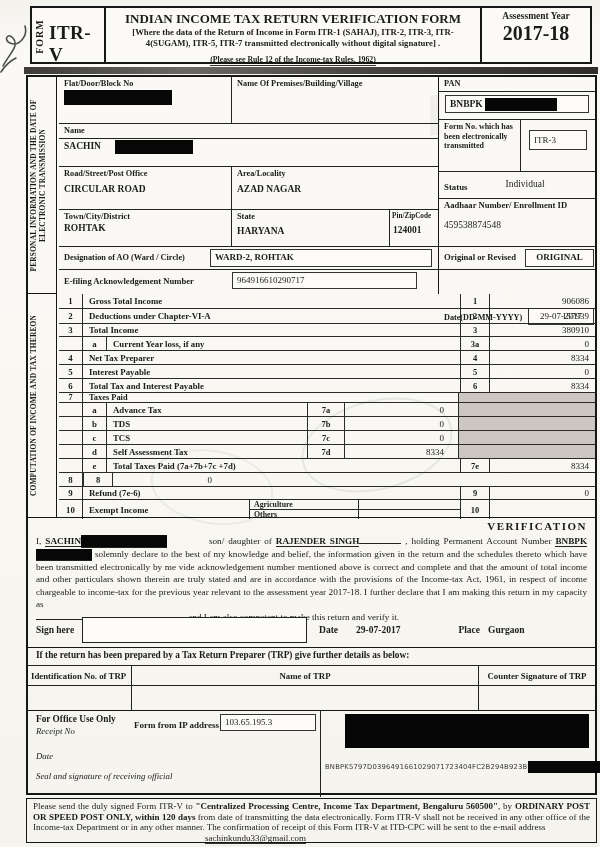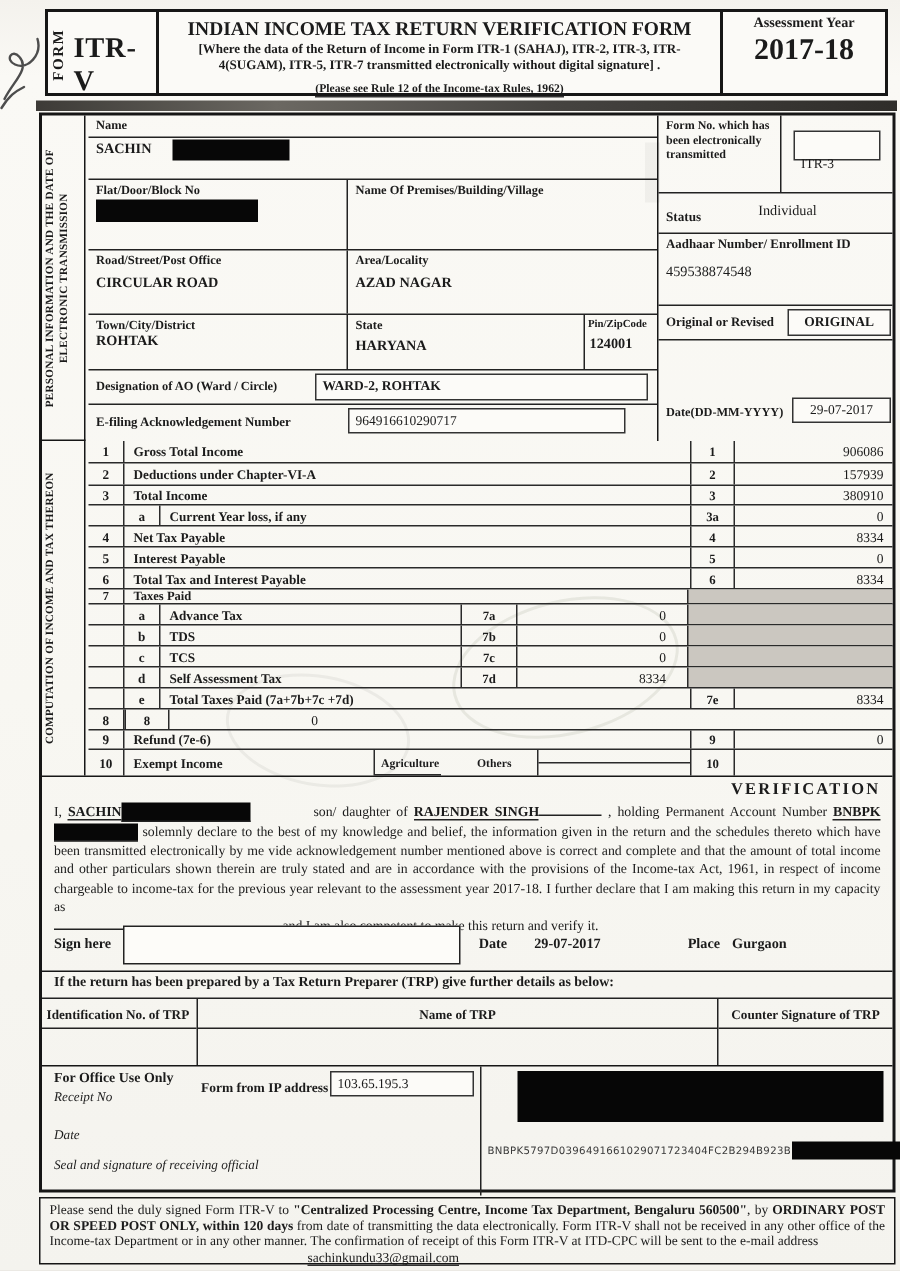--- a/index.html
+++ b/index.html
@@ -142,33 +142,33 @@
       <div class="vlab vlab1">
         <div class="rot">PERSONAL INFORMATION AND THE DATE OF ELECTRONIC TRANSMISSION</div>
       </div>
       <div class="vlab vlab2">
         <div class="rot">COMPUTATION OF INCOME AND TAX THEREON</div>
       </div>
     </div>
 
     <div class="pi">
       <div class="pi-left">
-        <div class="prow" style="height:43px;display:block;">
-          <div class="lbl" style="border-bottom:1px solid #222;padding-bottom:2px;">Name</div>
-          <div class="val"><span>SACHIN</span><span class="redact" style="width:78px;height:14px;margin-left:14px;"></span></div>
-        </div>
         <div class="prow" style="height:47px;">
           <div class="cellA">
             <div class="lbl">Flat/Door/Block No</div>
             <div class="val"><span class="redact" style="width:108px;height:15px;"></span></div>
           </div>
           <div class="cellFlex">
             <div class="lbl">Name Of Premises/Building/Village</div>
           </div>
         </div>
+        <div class="prow" style="height:43px;display:block;">
+          <div class="lbl" style="border-bottom:1px solid #222;padding-bottom:2px;">Name</div>
+          <div class="val"><span>SACHIN</span><span class="redact" style="width:78px;height:14px;margin-left:14px;"></span></div>
+        </div>
         <div class="prow" style="height:43px;">
           <div class="cellA">
             <div class="lbl">Road/Street/Post Office</div>
             <div class="val" style="margin-top:4px;">CIRCULAR ROAD</div>
           </div>
           <div class="cellFlex">
             <div class="lbl">Area/Locality</div>
             <div class="val" style="margin-top:4px;">AZAD NAGAR</div>
           </div>
         </div>
@@ -190,26 +190,32 @@
           <span class="lbl" style="padding-top:0;">Designation of AO (Ward / Circle)</span>
           <span class="inbox" style="position:absolute;left:151px;top:2px;width:222px;height:18px;">WARD-2, ROHTAK</span>
         </div>
         <div class="prow" style="height:23px;align-items:center;border-bottom:none;">
           <span class="lbl" style="padding-top:0;font-size:8.6px;">E-filing Acknowledgement Number</span>
           <span class="inbox" style="position:absolute;left:173px;top:2px;width:185px;height:17px;font-weight:normal;">964916610290717</span>
         </div>
       </div>
 
       <div class="pi-right">
+        <div class="prow" style="height:43px;display:block;">
+          <div class="lbl" style="border-bottom:1px solid #222;padding-bottom:2px;">PAN</div>
+          <div style="margin:3px 6px 0;border:1.2px solid #333;height:18px;padding:2px 4px 0;box-sizing:border-box;font-size:9.5px;font-weight:bold;background:#fcfbf8;">
+            <span>BNBPK</span><span class="redact" style="width:72px;height:13px;margin-left:2px;"></span>
+          </div>
+        </div>
         <div class="prow" style="height:52px;">
           <div style="width:82px;border-right:1px solid #222;box-sizing:border-box;">
             <div class="lbl" style="font-size:8px;line-height:9.6px;">Form No. which has been electronically transmitted</div>
           </div>
           <div class="cellFlex" style="position:relative;">
-            <span class="inbox" style="position:absolute;left:8px;top:10px;width:58px;height:20px;padding-top:16px;font-weight:normal;">ITR-3</span>
+            <span class="inbox" style="position:absolute;left:8px;top:10px;width:58px;height:20px;padding-top:4px;font-weight:normal;">ITR-3</span>
           </div>
         </div>
         <div class="prow" style="height:27px;align-items:center;">
           <span class="lbl" style="padding-top:6px;font-size:8.8px;">Status</span>
           <span class="val" style="margin-left:28px;font-weight:normal;font-size:9.5px;margin-top:-4px;">Individual</span>
         </div>
         <div class="prow" style="height:48px;display:block;">
           <div class="lbl" style="font-size:8.6px;">Aadhaar Number/ Enrollment ID</div>
           <div class="val" style="margin-top:8px;font-weight:normal;">459538874548</div>
         </div>
@@ -245,21 +251,21 @@
       </div>
       <div class="crow" style="height:14px;">
         <div class="cnum"></div>
         <div class="csub">a</div>
         <div class="clabel">Current Year loss, if any</div>
         <div class="crnum">3a</div>
         <div class="cval">0</div>
       </div>
       <div class="crow" style="height:14px;">
         <div class="cnum">4</div>
-        <div class="clabel">Net Tax Payable</div>
+        <div class="clabel">Net Tax Preparer</div>
         <div class="crnum">4</div>
         <div class="cval">8334</div>
       </div>
       <div class="crow" style="height:14px;">
         <div class="cnum">5</div>
         <div class="clabel">Interest Payable</div>
         <div class="crnum">5</div>
         <div class="cval">0</div>
       </div>
       <div class="crow" style="height:14px;">
@@ -319,21 +325,21 @@
       </div>
       <div class="crow" style="height:13px;">
         <div class="cnum">9</div>
         <div class="clabel">Refund (7e-6)</div>
         <div class="crnum">9</div>
         <div class="cval">0</div>
       </div>
       <div class="crow" style="flex:1;border-bottom:none;">
         <div class="cnum">10</div>
         <div class="clabelw" style="width:166px;">Exempt Income</div>
-        <div style="width:110px;border-left:1px solid #2a2a2a;border-right:1px solid #2a2a2a;display:flex;flex-direction:row;box-sizing:border-box;gap:20px;">
+        <div style="width:110px;border-left:1px solid #2a2a2a;border-right:1px solid #2a2a2a;display:flex;flex-direction:column;box-sizing:border-box;">
           <div style="flex:1;border-bottom:1px solid #2a2a2a;font-size:7.8px;font-weight:bold;padding-left:4px;display:flex;align-items:center;">Agriculture</div>
           <div style="flex:1;font-size:7.8px;font-weight:bold;padding-left:4px;display:flex;align-items:center;">Others</div>
         </div>
         <div style="flex:1;display:flex;flex-direction:column;">
           <div style="flex:1;border-bottom:1px solid #2a2a2a;"></div>
           <div style="flex:1;"></div>
         </div>
         <div class="crnum">10</div>
         <div class="cval"></div>
       </div>

